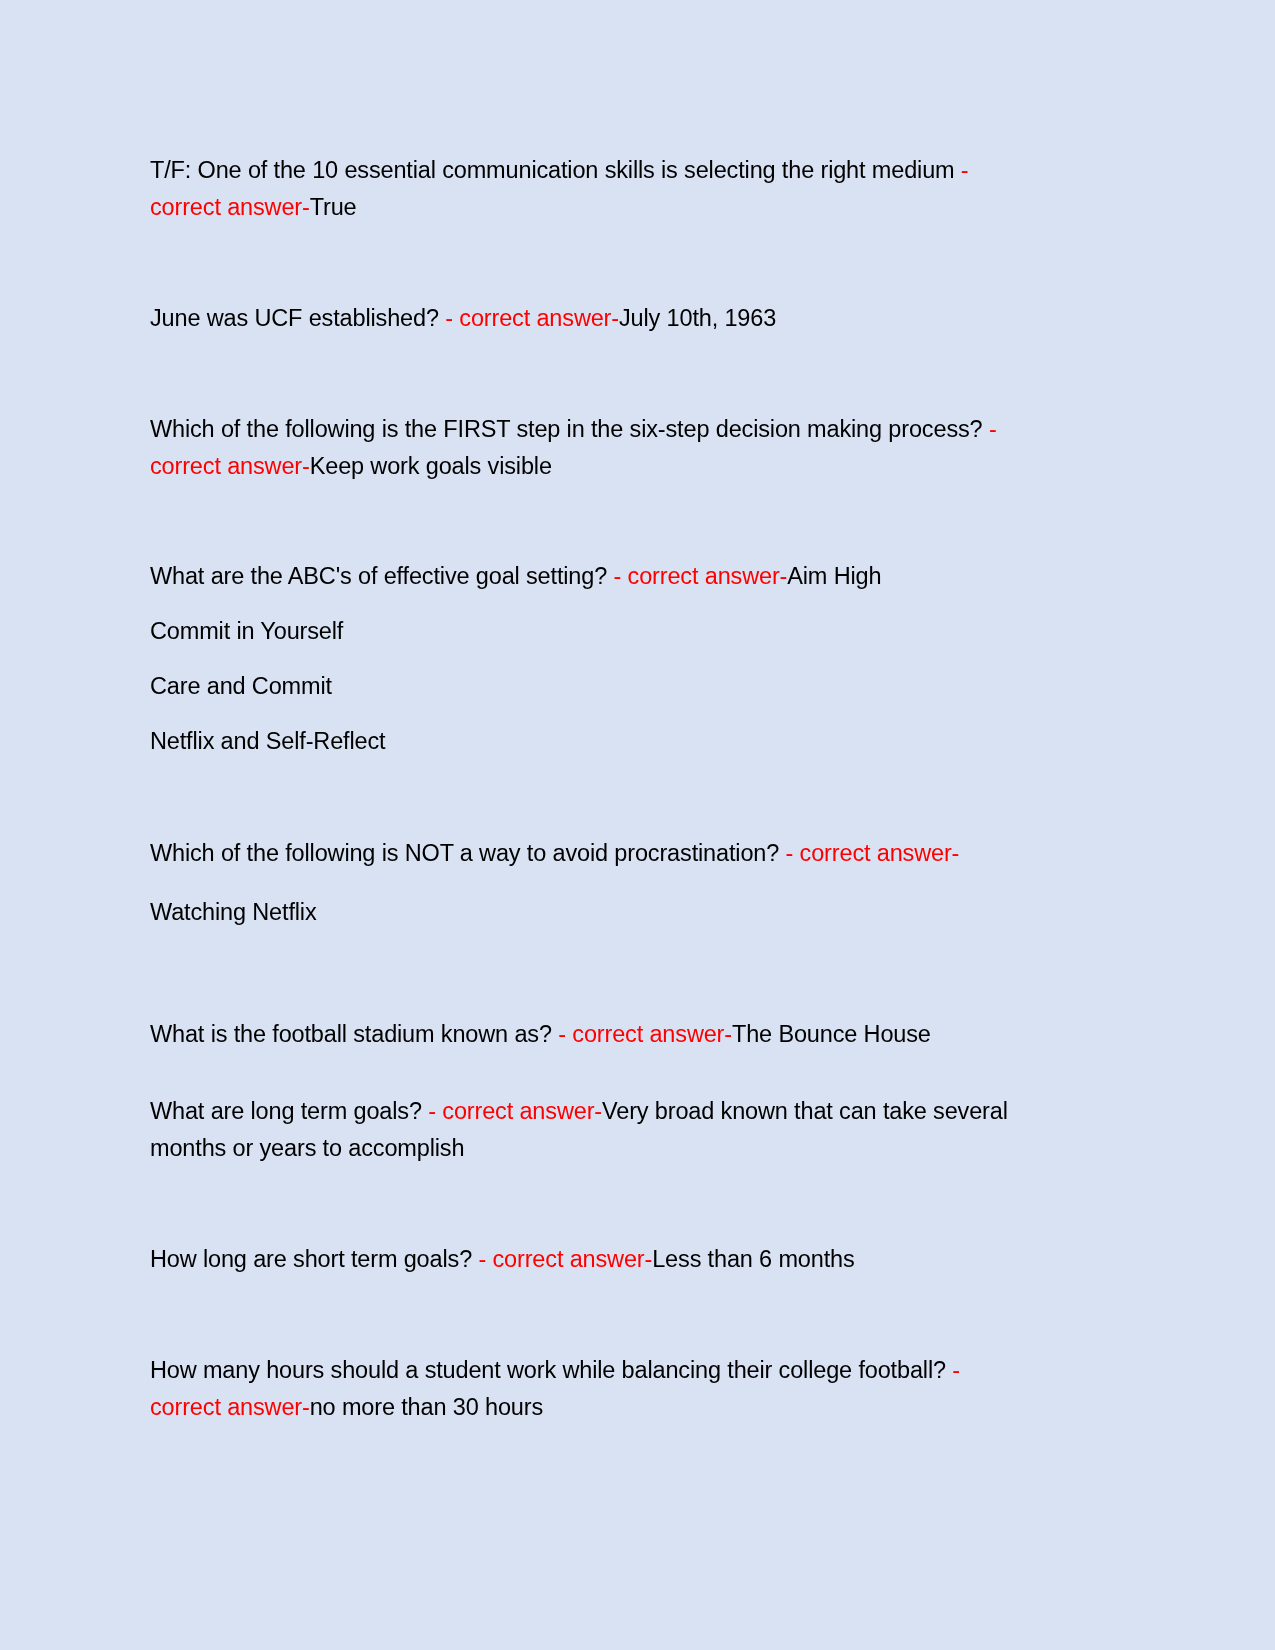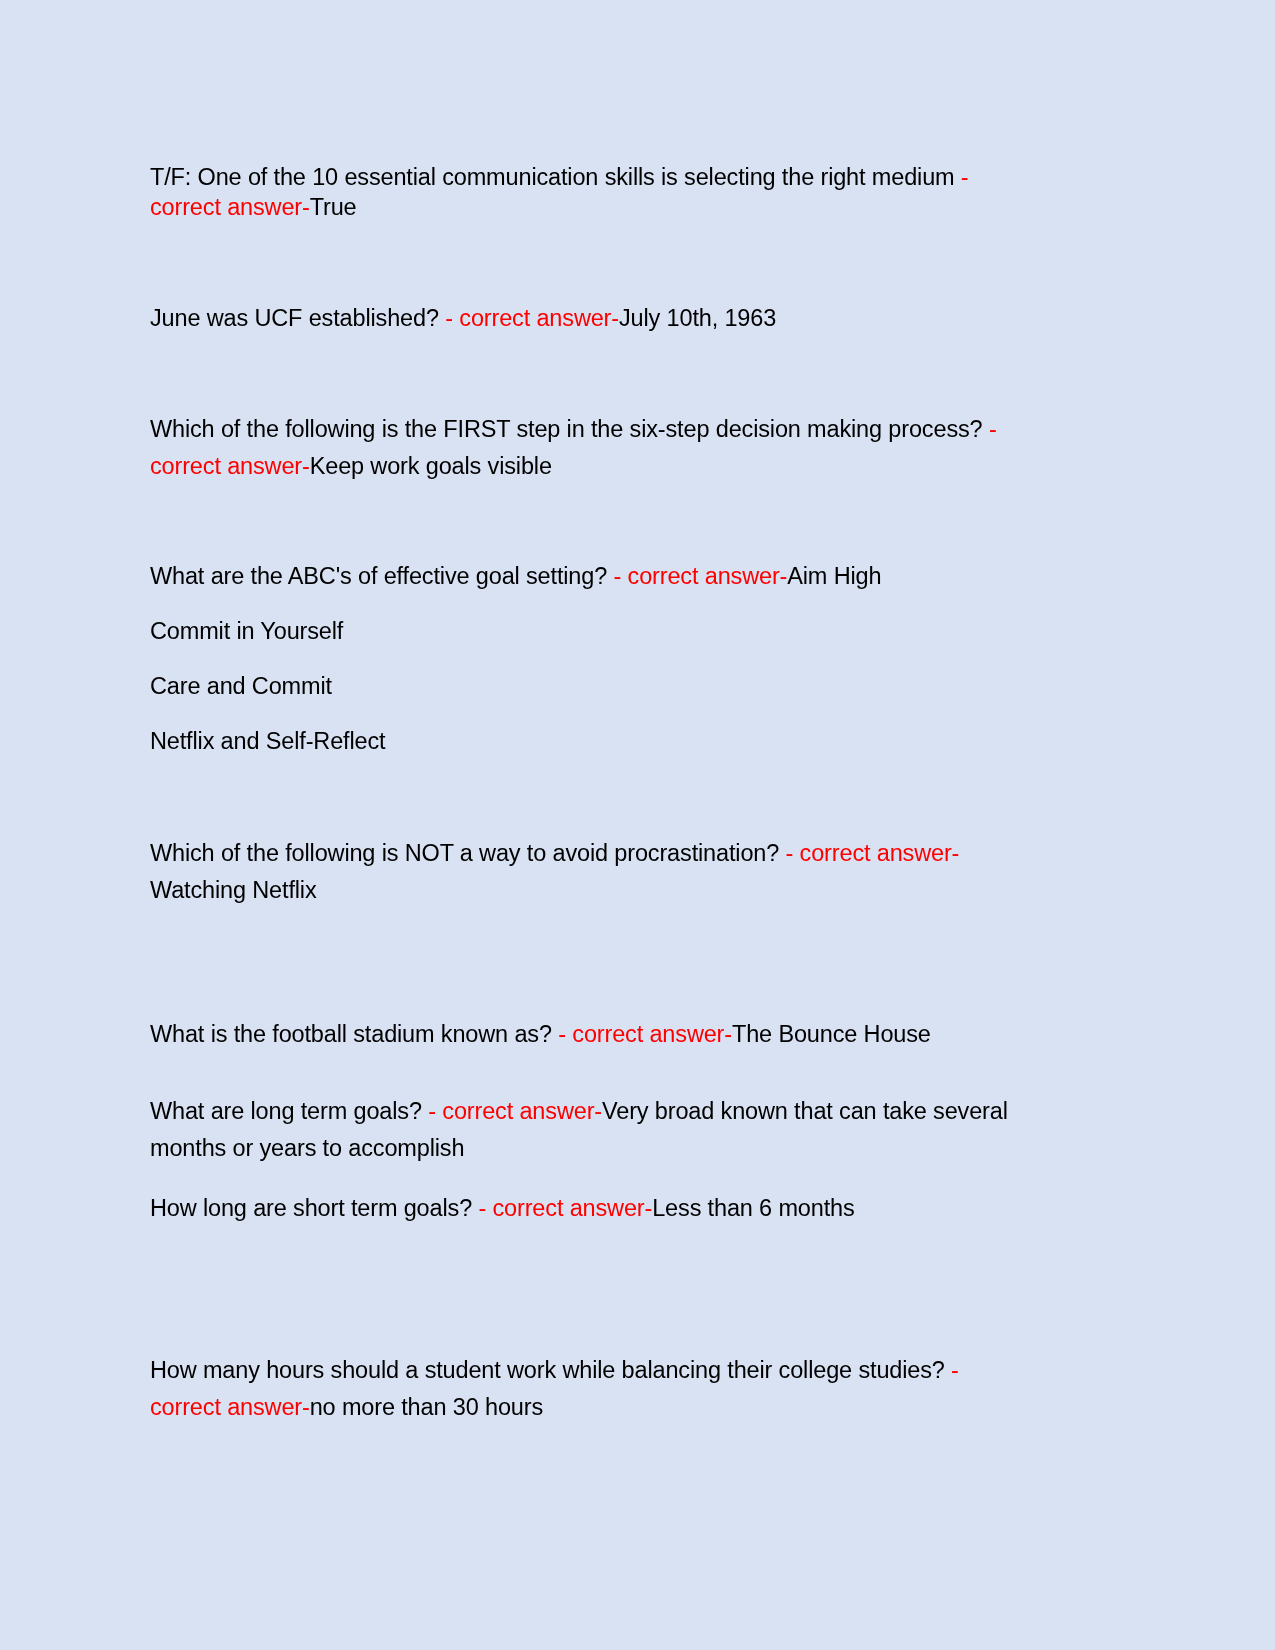--- a/index.html
+++ b/index.html
@@ -19,21 +19,21 @@
     line-height: 38px;
     font-size: 23.5px;
     white-space: nowrap;
     letter-spacing: -0.15px;
   }
   .red { color: #FF0000; }
 </style>
 </head>
 <body>
 
-<div class="line" style="top:158px">
+<div class="line" style="top:151px">
   <span>T/F: One of the 10 essential communication skills is selecting the right medium </span><span class="red">-</span>
 </div>
 <div class="line" style="top:188px">
   <span class="red">correct answer-</span><span>True</span>
 </div>
 
 <div class="line" style="top:299px">
   <span>June was UCF established? </span><span class="red">- correct answer-</span><span>July 10th, 1963</span>
 </div>
 
@@ -53,37 +53,37 @@
 <div class="line" style="top:667px">
   <span>Care and Commit</span>
 </div>
 <div class="line" style="top:722px">
   <span>Netflix and Self-Reflect</span>
 </div>
 
 <div class="line" style="top:834px">
   <span>Which of the following is NOT a way to avoid procrastination? </span><span class="red">- correct answer-</span>
 </div>
-<div class="line" style="top:871px">
+<div class="line" style="top:893px">
   <span>Watching Netflix</span>
 </div>
 
 <div class="line" style="top:1015px">
   <span>What is the football stadium known as? </span><span class="red">- correct answer-</span><span>The Bounce House</span>
 </div>
 
 <div class="line" style="top:1092px">
   <span>What are long term goals? </span><span class="red">- correct answer-</span><span>Very broad known that can take several</span>
 </div>
 <div class="line" style="top:1129px">
   <span>months or years to accomplish</span>
 </div>
 
-<div class="line" style="top:1189px">
+<div class="line" style="top:1240px">
   <span>How long are short term goals? </span><span class="red">- correct answer-</span><span>Less than 6 months</span>
 </div>
 
 <div class="line" style="top:1351px">
-  <span>How many hours should a student work while balancing their college studies? </span><span class="red">-</span>
+  <span>How many hours should a student work while balancing their college football? </span><span class="red">-</span>
 </div>
 <div class="line" style="top:1388px">
   <span class="red">correct answer-</span><span>no more than 30 hours</span>
 </div>
 
 </body></html>

